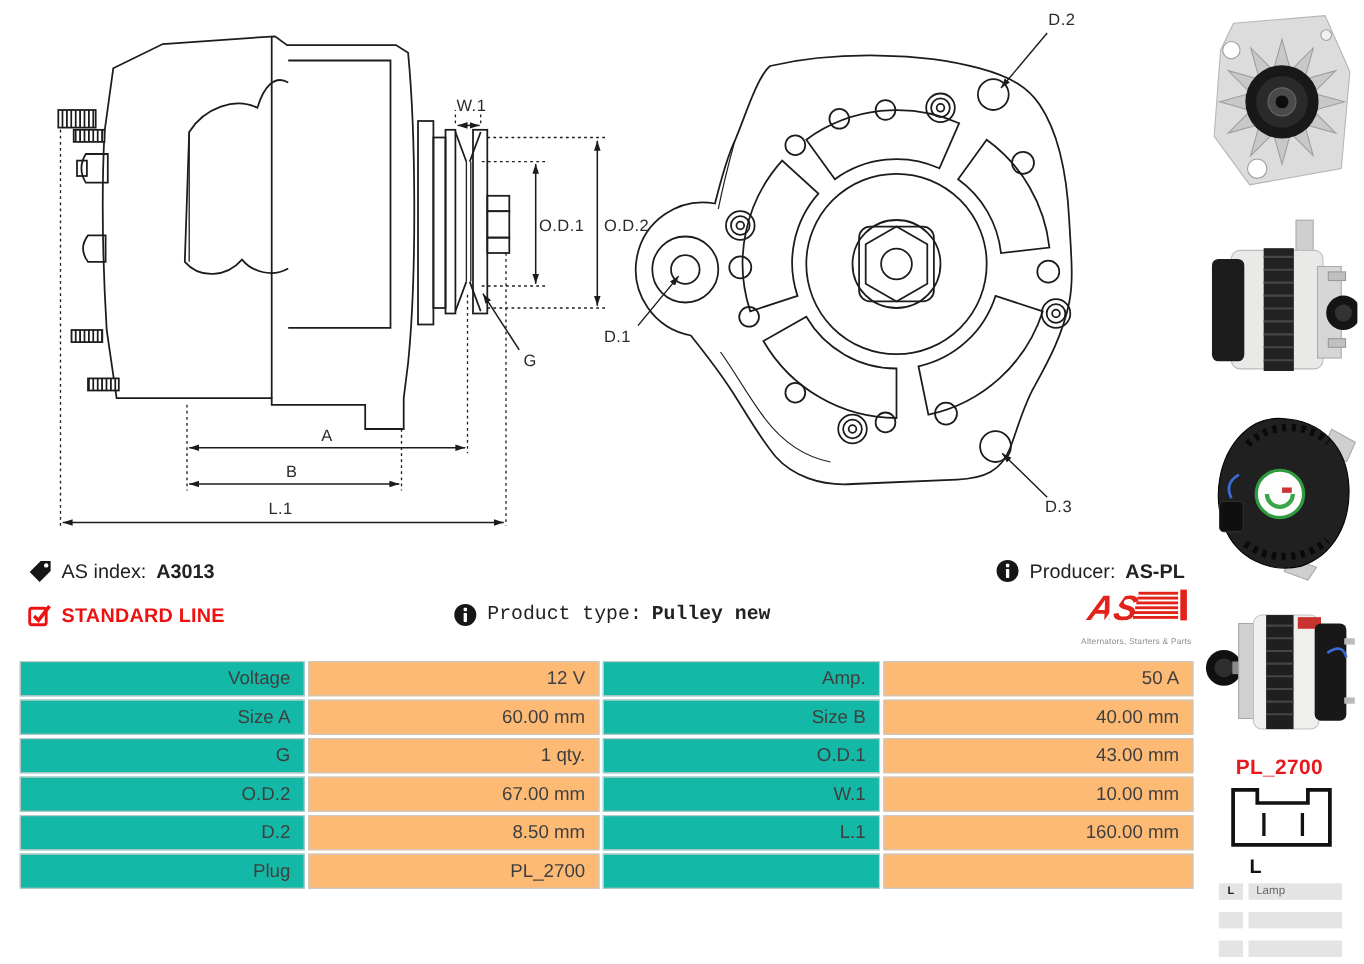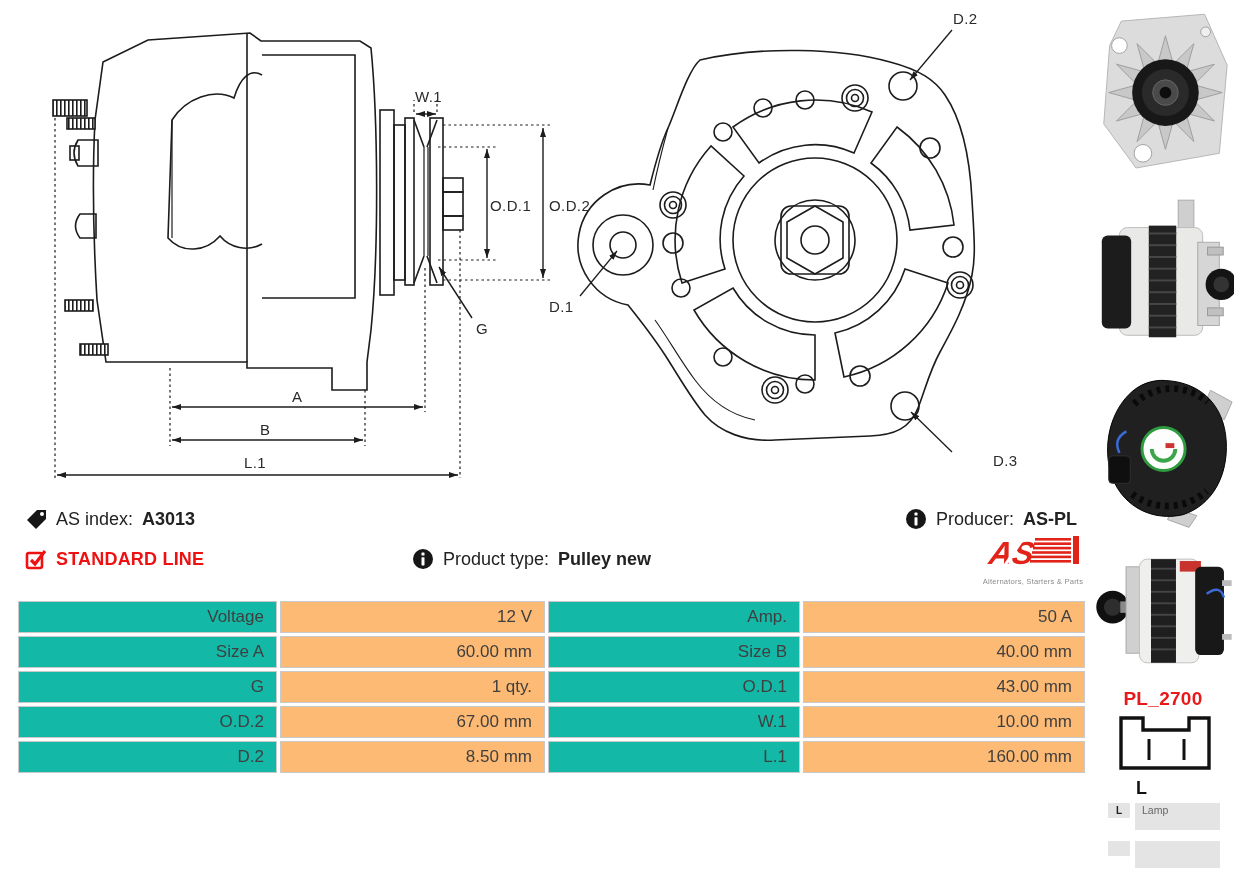--- a/index.html
+++ b/index.html
@@ -28,21 +28,21 @@
   table.spec td.val { background:#fdba74; }
   
   .sidebar { position:absolute; left:1090px; top:0; width:146px; height:876px; }
   .photo { position:absolute; left:2px; width:142px; cursor:pointer; }
   .plug-code { position:absolute; left:0; top:688px; width:146px; text-align:center; font-size:19px; font-weight:bold; color:#e8191c; letter-spacing:.3px; }
   .plug-svg { position:absolute; left:27px; top:714px; }
   .pin-label { position:absolute; left:46px; top:778px; font-size:18px; font-weight:bold; color:#111; }
   .legend { position:absolute; left:18px; top:803px; width:112px; }
   .legend-row { display:flex; gap:5px; margin-bottom:11px; }
   .legend-key { width:22px; height:15px; background:#e4e4e4; font-size:10px; font-weight:bold; color:#222; text-align:center; line-height:15px; }
-  .legend-desc { flex:1; height:27px; background:#e4e4e4; font-size:10.5px; color:#666; line-height:15px; padding-left:7px; }
+  .legend-desc { flex:1; height:15px; background:#e4e4e4; font-size:10.5px; color:#666; line-height:15px; padding-left:7px; }
 </style>
 </head>
 <body>
 
 <div class="page">
 
   <svg class="techdraw" width="1085" height="492" viewBox="0 0 1085 492">
     <defs>
       <marker id="arrE" markerWidth="11" markerHeight="8" refX="9" refY="3" orient="auto" markerUnits="userSpaceOnUse">
         <path d="M0,0 L9,3 L0,6 Z" fill="#1c1c1c"></path>
@@ -168,41 +168,41 @@
 
   <span class="dlabel" style="left:415px; top:88px;">W.1</span>
   <span class="dlabel" style="left:490px; top:197px;">O.D.1</span>
   <span class="dlabel" style="left:549px; top:197px;">O.D.2</span>
   <span class="dlabel" style="left:476px; top:320px;">G</span>
   <span class="dlabel" style="left:292px; top:388px;">A</span>
   <span class="dlabel" style="left:260px; top:421px;">B</span>
   <span class="dlabel" style="left:244px; top:454px;">L.1</span>
   <span class="dlabel" style="left:549px; top:298px;">D.1</span>
   <span class="dlabel" style="left:953px; top:10px;">D.2</span>
-  <span class="dlabel" style="left:950px; top:452px;margin-left:43px;">D.3</span>
+  <span class="dlabel" style="left:950px; top:452px;">D.3</span>
 
   <div class="info-item" style="left:25px; top:508px;">
     <svg class="icon-box" viewBox="0 0 22 22">
       <path d="M2,12 L12,2 L21,2 L21,11 L11,21 Z" fill="#161616"></path>
       <circle cx="17" cy="6" r="2" fill="#fff"></circle>
     </svg>
     <span>AS index:</span>
     <b>A3013</b>
   </div>
 
   <div class="info-item" style="left:25px; top:548px;">
     <svg class="icon-box" viewBox="0 0 22 22">
       <rect x="2" y="5" width="15" height="15" rx="2" fill="#fff" stroke="#ee1111" stroke-width="2.6"></rect>
       <path d="M6,12 L10,16 L20,3" fill="none" stroke="#ee1111" stroke-width="3.2"></path>
     </svg>
     <span class="red-line">STANDARD LINE</span>
   </div>
 
 
-  <div class="info-item" style="left:412px; top:548px;">
+  <div class="info-item" style="left:412px; top:548px;font-family:Liberation Mono, monospace;">
     <svg class="icon-box" viewBox="0 0 22 22">
       <circle cx="11" cy="11" r="10" fill="#161616"></circle>
       <rect x="9.5" y="4.6" width="3" height="3" rx="0.6" fill="#fff"></rect>
       <rect x="9.5" y="9.2" width="3" height="8.2" rx="0.6" fill="#fff"></rect>
     </svg>
     <span>Product type:</span>
     <b>Pulley new</b>
   </div>
 
   <div class="info-item" style="left:905px; top:508px;">
@@ -264,20 +264,26 @@
           <td class="lbl">O.D.2</td>
           <td class="val">67.00 mm</td>
           <td class="lbl">W.1</td>
           <td class="val">10.00 mm</td>
         </tr>
         <tr>
           <td class="lbl">D.2</td>
           <td class="val">8.50 mm</td>
           <td class="lbl">L.1</td>
           <td class="val">160.00 mm</td>
+        </tr>
+        <tr>
+          <td class="lbl">Plug</td>
+          <td class="val">PL_2700</td>
+          <td class="lbl"></td>
+          <td class="val"></td>
         </tr>
       </tbody>
   </table>
 
   <div class="sidebar">
 
     <svg class="photo" style="top:4px;" width="142" height="186" viewBox="0 0 145 185">
       <path d="M30,15 L115,8 L138,60 L130,150 L45,165 L12,120 L18,40 Z" fill="#dcdcdc" stroke="#b5b5b5"></path>
       <circle cx="28" cy="40" r="8" fill="#fff" stroke="#a0a0a0"></circle>
       <circle cx="52" cy="150" r="9" fill="#fff" stroke="#a0a0a0"></circle>

